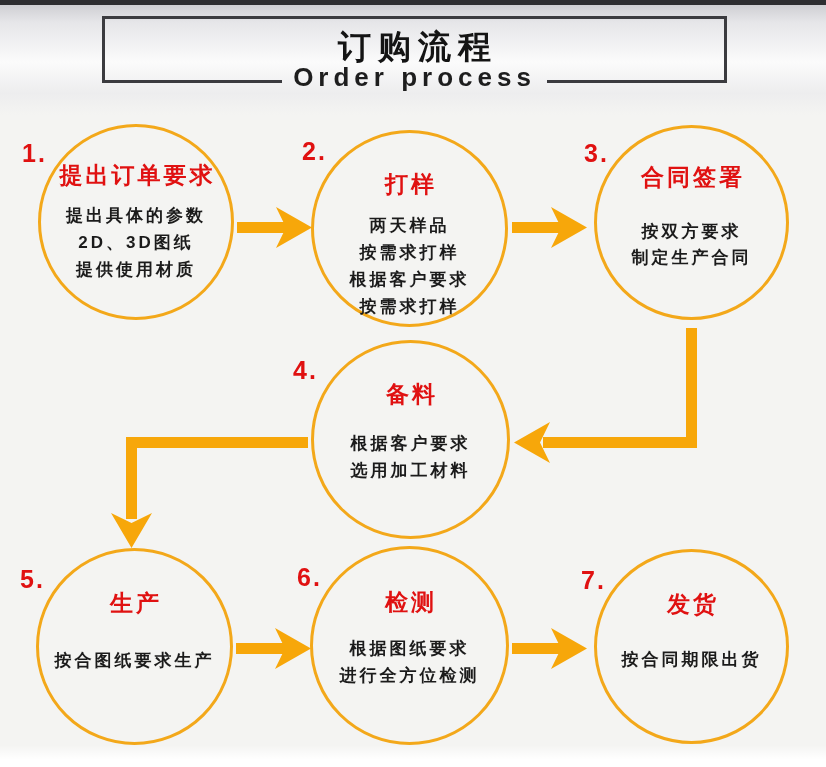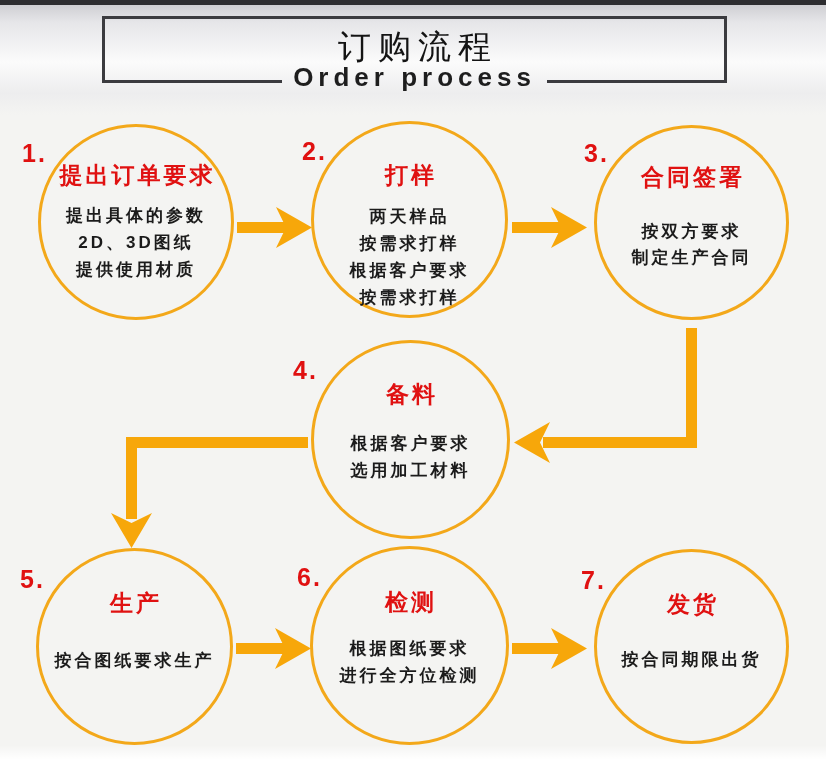--- a/index.html
+++ b/index.html
@@ -16,42 +16,42 @@
   }
   .bottom-fade{position:absolute;bottom:0;left:0;width:826px;height:22px;
     background:linear-gradient(180deg,rgba(255,255,255,0),#ffffff 65%);}
   
   .h-box{
     position:absolute;left:102px;top:16px;width:625px;height:64px;
     border:3px solid var(--header-border,#3b3b3f);border-bottom:none;box-sizing:border-box;
     display:flex;align-items:flex-start;justify-content:center;
   }
   .h-title{
-    margin-top:6px;font-size:33px;font-weight:400;letter-spacing:7px;text-indent:7px;
+    margin-top:6px;font-size:33px;font-weight:700;letter-spacing:7px;text-indent:7px;
     color:#141414;white-space:nowrap;
   }
   .h-seg{position:absolute;bottom:-3px;height:3px;background:var(--header-border,#3b3b3f);}
   .h-seg.l{left:-3px;width:180px;}
   .h-seg.r{right:-3px;width:180px;}
   .h-sub{
     position:absolute;left:50%;bottom:-13px;transform:translateX(-50%);
     font-size:26px;font-weight:700;letter-spacing:5px;color:#1e1e1e;white-space:nowrap;
   }
   
   .circle{
     position:absolute;box-sizing:border-box;border-radius:50%;
     border:3px solid var(--circle-border,#F3A81A);
     display:flex;flex-direction:column;align-items:center;text-align:center;
   }
   .c-title{font-size:23px;font-weight:800;color:var(--step-red,#E01111);letter-spacing:3px;text-indent:3px;white-space:nowrap;}
   .c-body{font-size:17px;font-weight:700;color:var(--text,#1b1b1b);letter-spacing:3px;line-height:27px;white-space:nowrap;}
   .c-num{position:absolute;font-size:25px;font-weight:800;color:var(--step-red,#E01111);letter-spacing:2px;}
   #c1{left:38px;top:124px;width:196px;height:196px;}
   #c1 .c-title{margin-top:33px;} #c1 .c-body{margin-top:11px;}
-  #c2{left:311px;top:121px;width:197px;height:197px;}
+  #c2{left:311px;top:130px;width:197px;height:197px;}
   #c2 .c-title{margin-top:36px;} #c2 .c-body{margin-top:12px;}
   #c3{left:594px;top:125px;width:195px;height:195px;}
   #c3 .c-title{margin-top:34px;} #c3 .c-body{margin-top:26px;line-height:26px;}
   #c4{left:311px;top:340px;width:199px;height:199px;}
   #c4 .c-title{margin-top:36px;} #c4 .c-body{margin-top:20px;line-height:27px;}
   #c5{left:36px;top:548px;width:197px;height:197px;}
   #c5 .c-title{margin-top:37px;} #c5 .c-body{margin-top:28px;}
   #c6{left:310px;top:546px;width:199px;height:199px;text-align:center;}
   #c6 .c-title{margin-top:38px;} #c6 .c-body{margin-top:17px;}
   #c7{left:594px;top:549px;width:195px;height:195px;}

